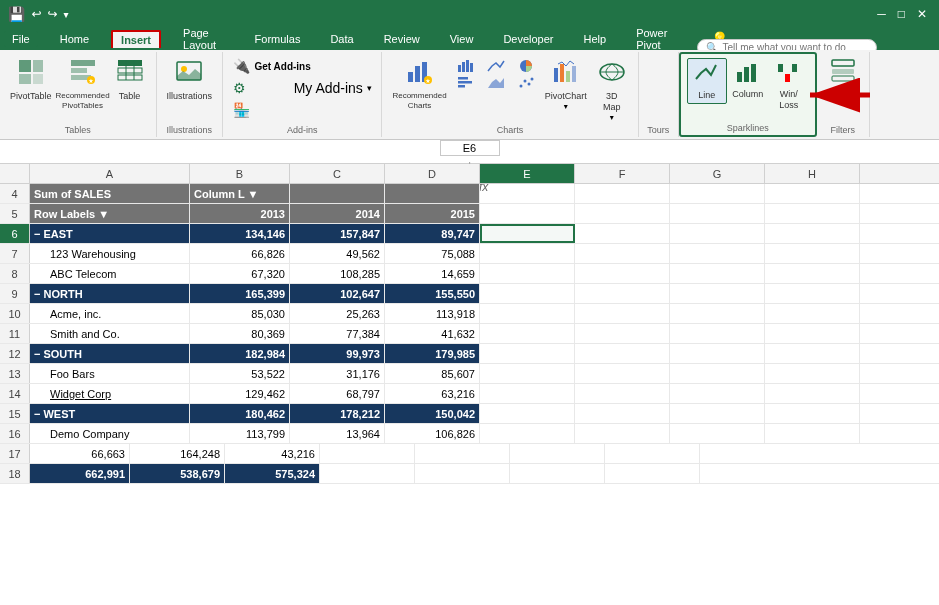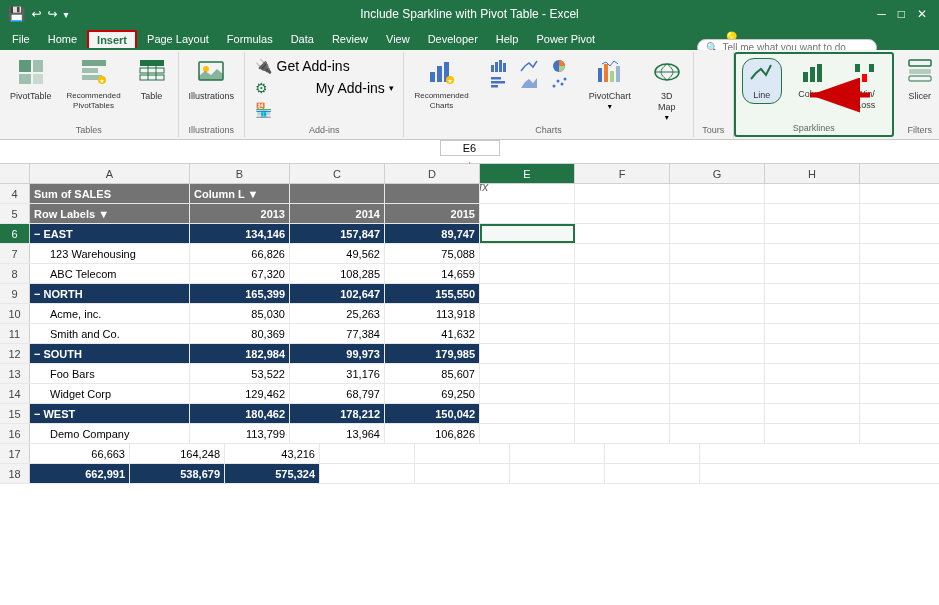--- a/index.html
+++ b/index.html
@@ -30,21 +30,21 @@
       gap: 4px;
     }
 
     
     #menu-bar {
       height: 22px;
       background: #217346;
       display: flex;
       align-items: center;
       padding: 0 4px;
-      gap: 2px;
+      gap: 14px;
     }
     .menu-item {
       color: white;
       font-size: 11px;
       padding: 2px 8px;
       cursor: pointer;
       border-radius: 2px;
     }
 
     
@@ -70,21 +70,21 @@
     .ribbon-group-label {
       font-size: 9px;
       color: #666;
       position: absolute;
       bottom: 2px;
       left: 0; right: 0;
       text-align: center;
     }
     .ribbon-buttons {
       display: flex;
-      gap: 12px;
+      gap: 1px;
       align-items: flex-start;
       margin-bottom: 12px;
       margin-top: 2px;
     }
     .ribbon-btn {
       display: flex;
       flex-direction: column;
       align-items: center;
       cursor: pointer;
       padding: 2px 4px;
@@ -293,21 +293,20 @@
 </head>
 <body>
 
 <div id="title-bar">
   <div class="title-left">
     <span style="font-size:14px; color:white;">💾</span>
     <span style="font-size:12px; color:white;">↩</span>
     <span style="font-size:12px; color:white;">↪</span>
     <span style="font-size:10px; color:white;">▾</span>
   </div>
-  <span style="color:white; font-size:12px;">Include Sparkline with Pivot Table - Excel</span>
   <div class="title-right">
     <span style="font-size:12px; color:white; padding:0 4px;">─</span>
     <span style="font-size:12px; color:white; padding:0 4px;">□</span>
     <span style="font-size:12px; color:white; padding:0 4px;">✕</span>
   </div>
 </div>
 
 <div id="menu-bar">
   <div class="menu-item" style="background:#217346; padding: 2px 8px;">File</div>
   <div class="menu-item">Home</div>
@@ -384,21 +383,21 @@
         <span class="btn-label">Illustrations</span>
       </div>
     </div>
     <span class="ribbon-group-label">Illustrations</span>
   </div>
 
   <div class="ribbon-group">
     <div class="ribbon-buttons" style="flex-direction:column; gap:2px; margin-bottom:12px;">
       <div style="display:flex; align-items:center; gap:4px; cursor:pointer; padding:2px 4px;">
         <span style="font-size:14px; color:#217346;">🔌</span>
-        <span style="font-size:14px;">Get Add-ins</span>
+        <span style="font-size:10px;font-weight:bold;">Get Add-ins</span>
       </div>
       <div style="display:flex; align-items:center; gap:4px; cursor:pointer; padding:2px 4px;">
         <span style="font-size:14px; color:#217346;">⚙</span>
         <span style="font-size:14px;padding-left:44px;">My Add-ins</span>
         <span style="font-size:9px;">▾</span>
       </div>
       <div style="display:flex; align-items:center; gap:4px; cursor:pointer; padding:2px 4px;">
         <span style="font-size:14px; color:#217346;">🏪</span>
       </div>
     </div>
@@ -493,21 +492,21 @@
     </div>
     <span class="ribbon-group-label">Charts</span>
   </div>
 
   <div class="ribbon-group" style="min-width:40px;">
     <span class="ribbon-group-label">Tours</span>
   </div>
 
   <div class="ribbon-group" style="border: 2px solid #217346; border-radius: 3px; background: #f0f7f0; position:relative;">
     <div class="ribbon-buttons">
-      <div class="ribbon-btn" style="background:#dce9f5; border: 1px solid #217346; border-radius:12px;">
+      <div class="ribbon-btn" style="background:#dce9f5; border: 1px solid #217346; border-radius:2px;">
         <span class="btn-icon">
           <svg width="26" height="24" viewBox="0 0 26 24">
             <polyline points="2,18 7,12 12,8 17,14 22,4" fill="none" stroke="#217346" stroke-width="2"></polyline>
           </svg>
         </span>
         <span class="btn-label">Line</span>
       </div>
       <div class="ribbon-btn">
         <span class="btn-icon">
           <svg width="26" height="24" viewBox="0 0 26 24">
@@ -701,24 +700,24 @@
       <div class="cell pivot-sub num w-c">31,176</div>
       <div class="cell pivot-sub num w-d">85,607</div>
       <div class="cell w-e"></div>
       <div class="cell w-f"></div>
       <div class="cell w-g"></div>
       <div class="cell w-h"></div>
     </div>
 
     <div class="sheet-row">
       <div class="row-num">14</div>
-      <div class="cell pivot-sub w-a" style="padding-left:20px;">Widget Corp</div>
+      <div class="cell pivot-sub w-a" style="padding-left:20px;text-decoration:underline;">Widget Corp</div>
       <div class="cell pivot-sub num w-b">129,462</div>
       <div class="cell pivot-sub num w-c">68,797</div>
-      <div class="cell pivot-sub num w-d">69,250</div>
+      <div class="cell pivot-sub num w-d">63,216</div>
       <div class="cell w-e"></div>
       <div class="cell w-f"></div>
       <div class="cell w-g"></div>
       <div class="cell w-h"></div>
     </div>
 
     <div class="sheet-row">
       <div class="row-num">15</div>
       <div class="cell pivot-group bold w-a">− WEST</div>
       <div class="cell pivot-group bold num w-b">180,462</div>

